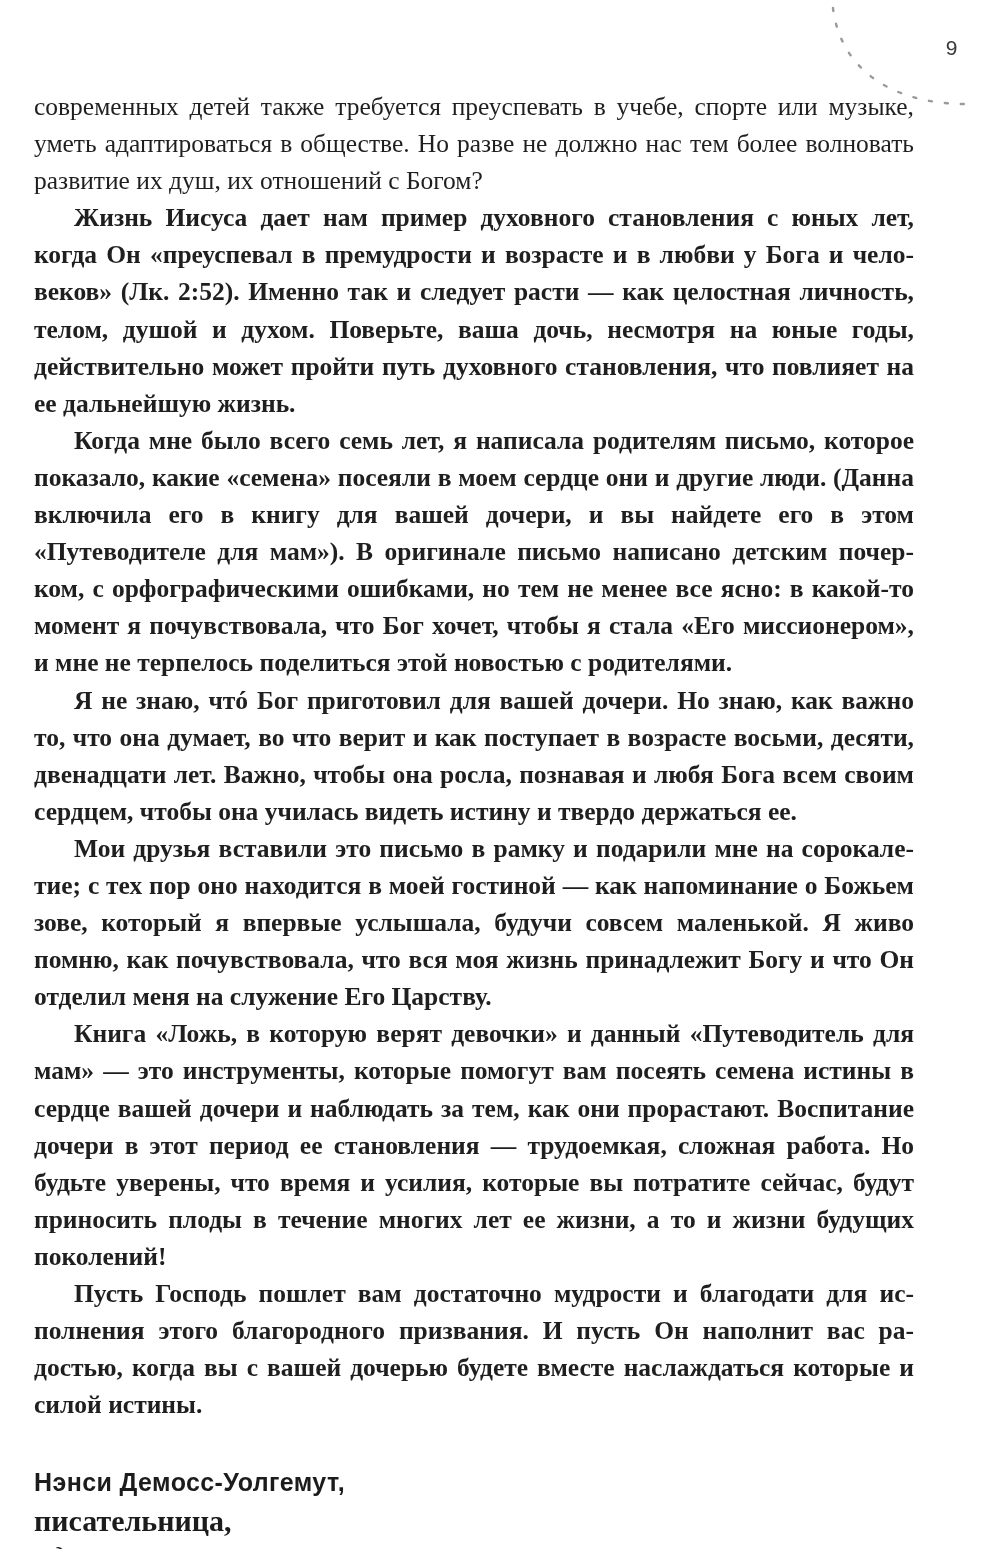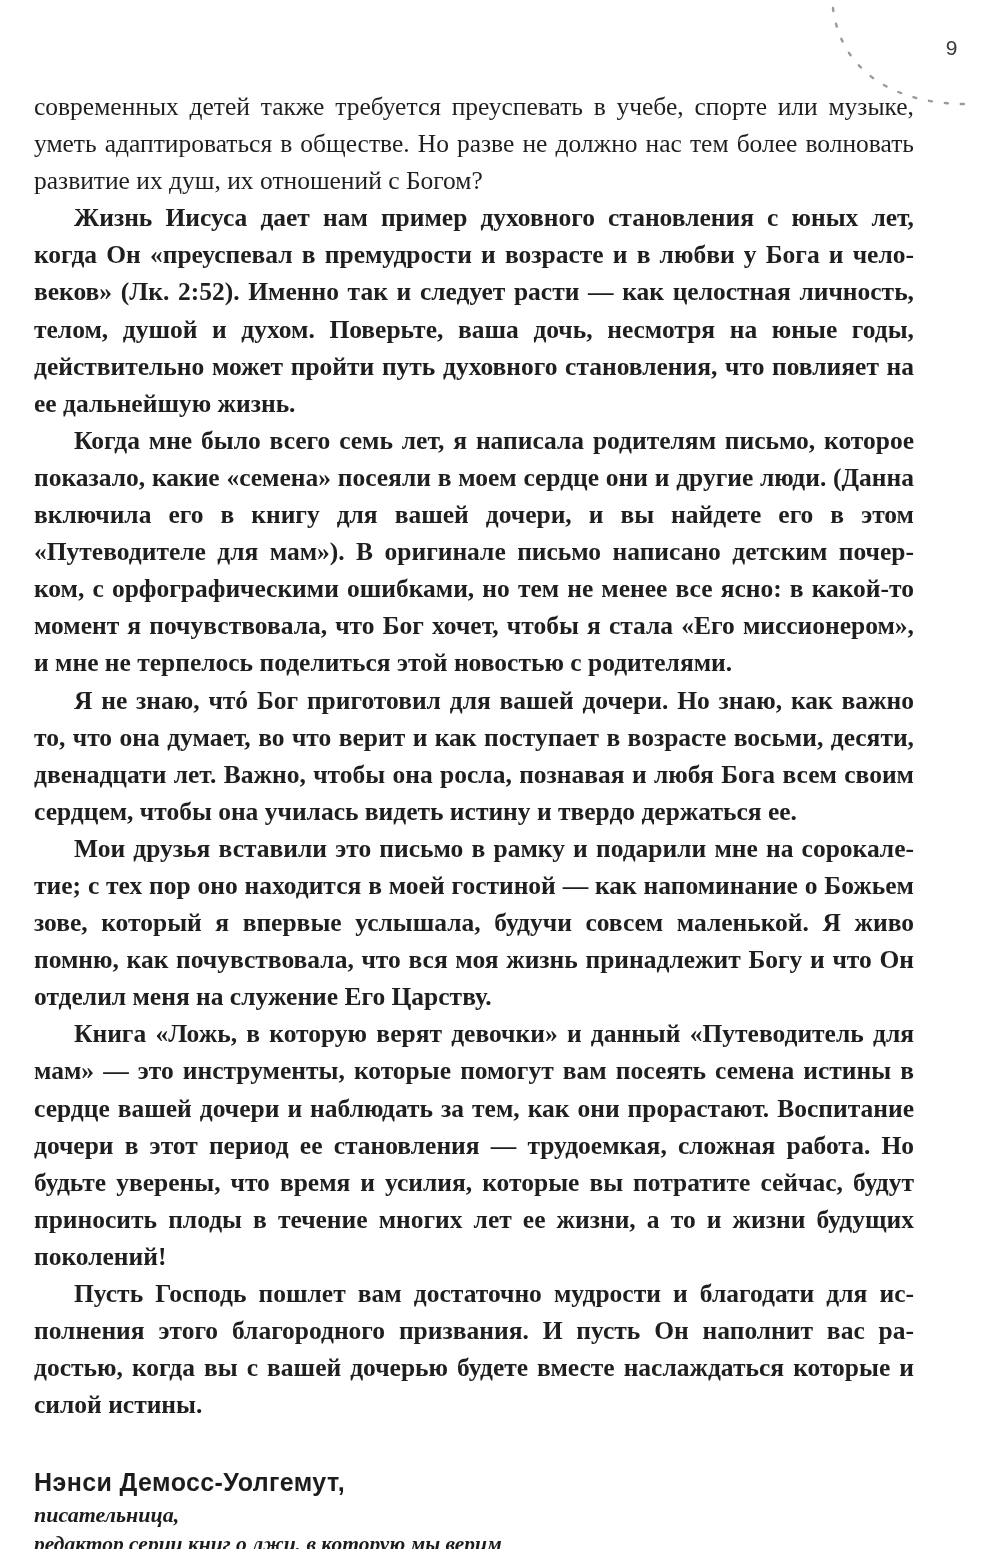--- a/index.html
+++ b/index.html
@@ -64,23 +64,22 @@
   .sig-name {
     font-family: "Liberation Sans", sans-serif;
     font-weight: bold;
     font-size: 25px;
     letter-spacing: 0.4px;
     color: #1c1c1c;
     line-height: 1.25;
   }
   .sig-role {
     font-family: "Liberation Serif", serif;
-    font-style: italic;
     font-weight: bold;
-    font-size: 22px;
+    font-size: 30px;
     color: #1c1c1c;
     line-height: 1.3;
     margin-top: 2px;
   }
   .sig-sub {
     font-family: "Liberation Serif", serif;
     font-style: italic;
     font-weight: bold;
     font-size: 21.5px;
     color: #1c1c1c;

